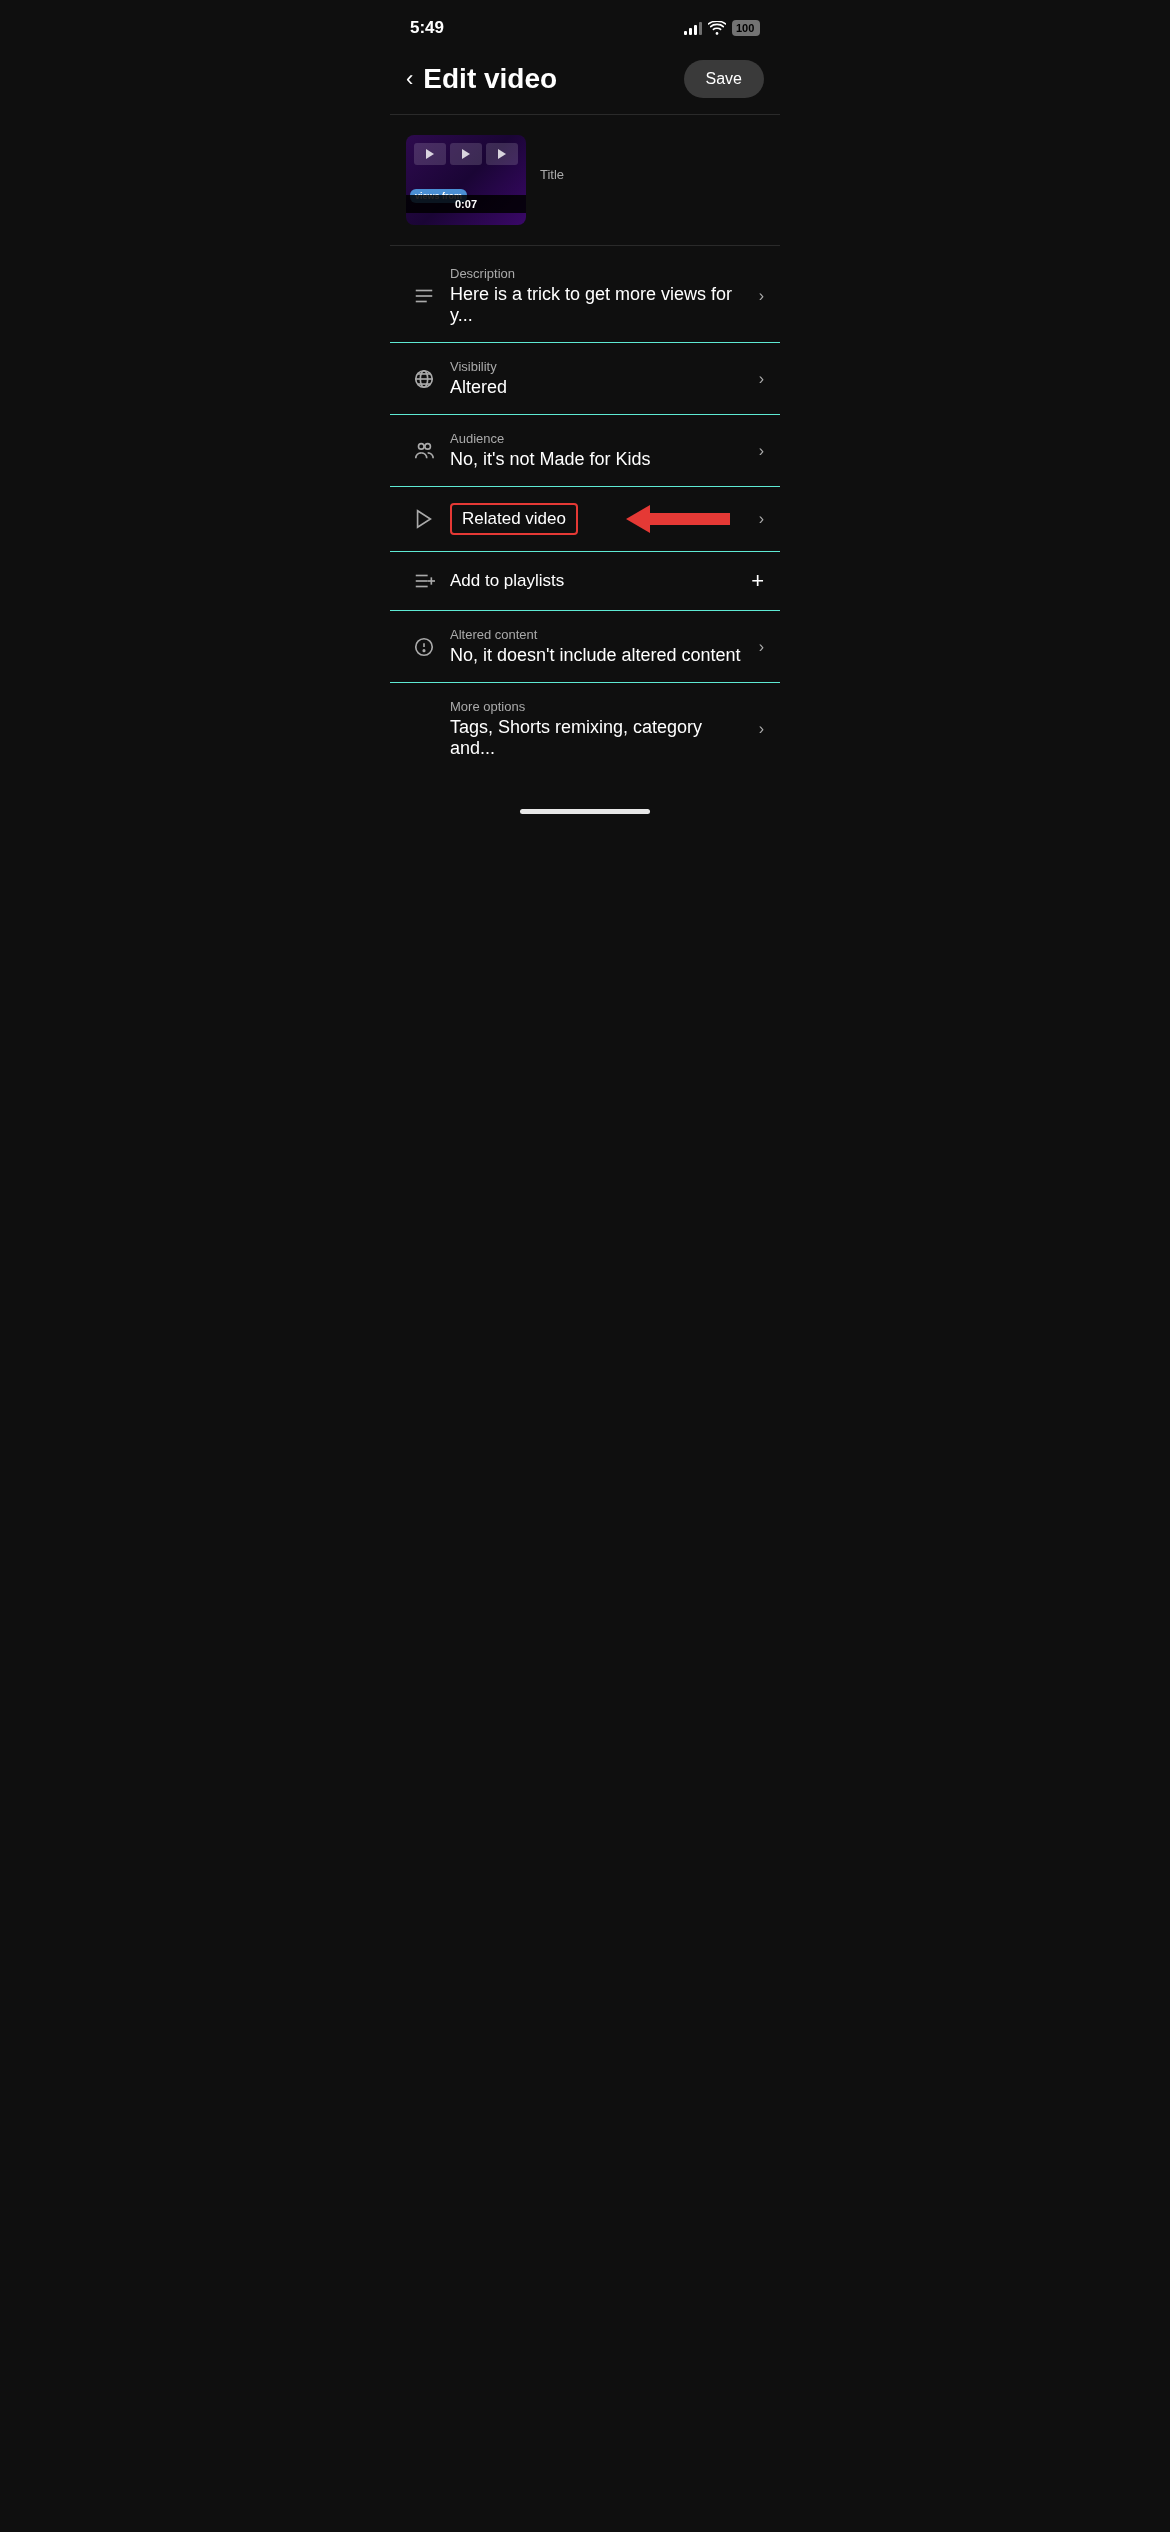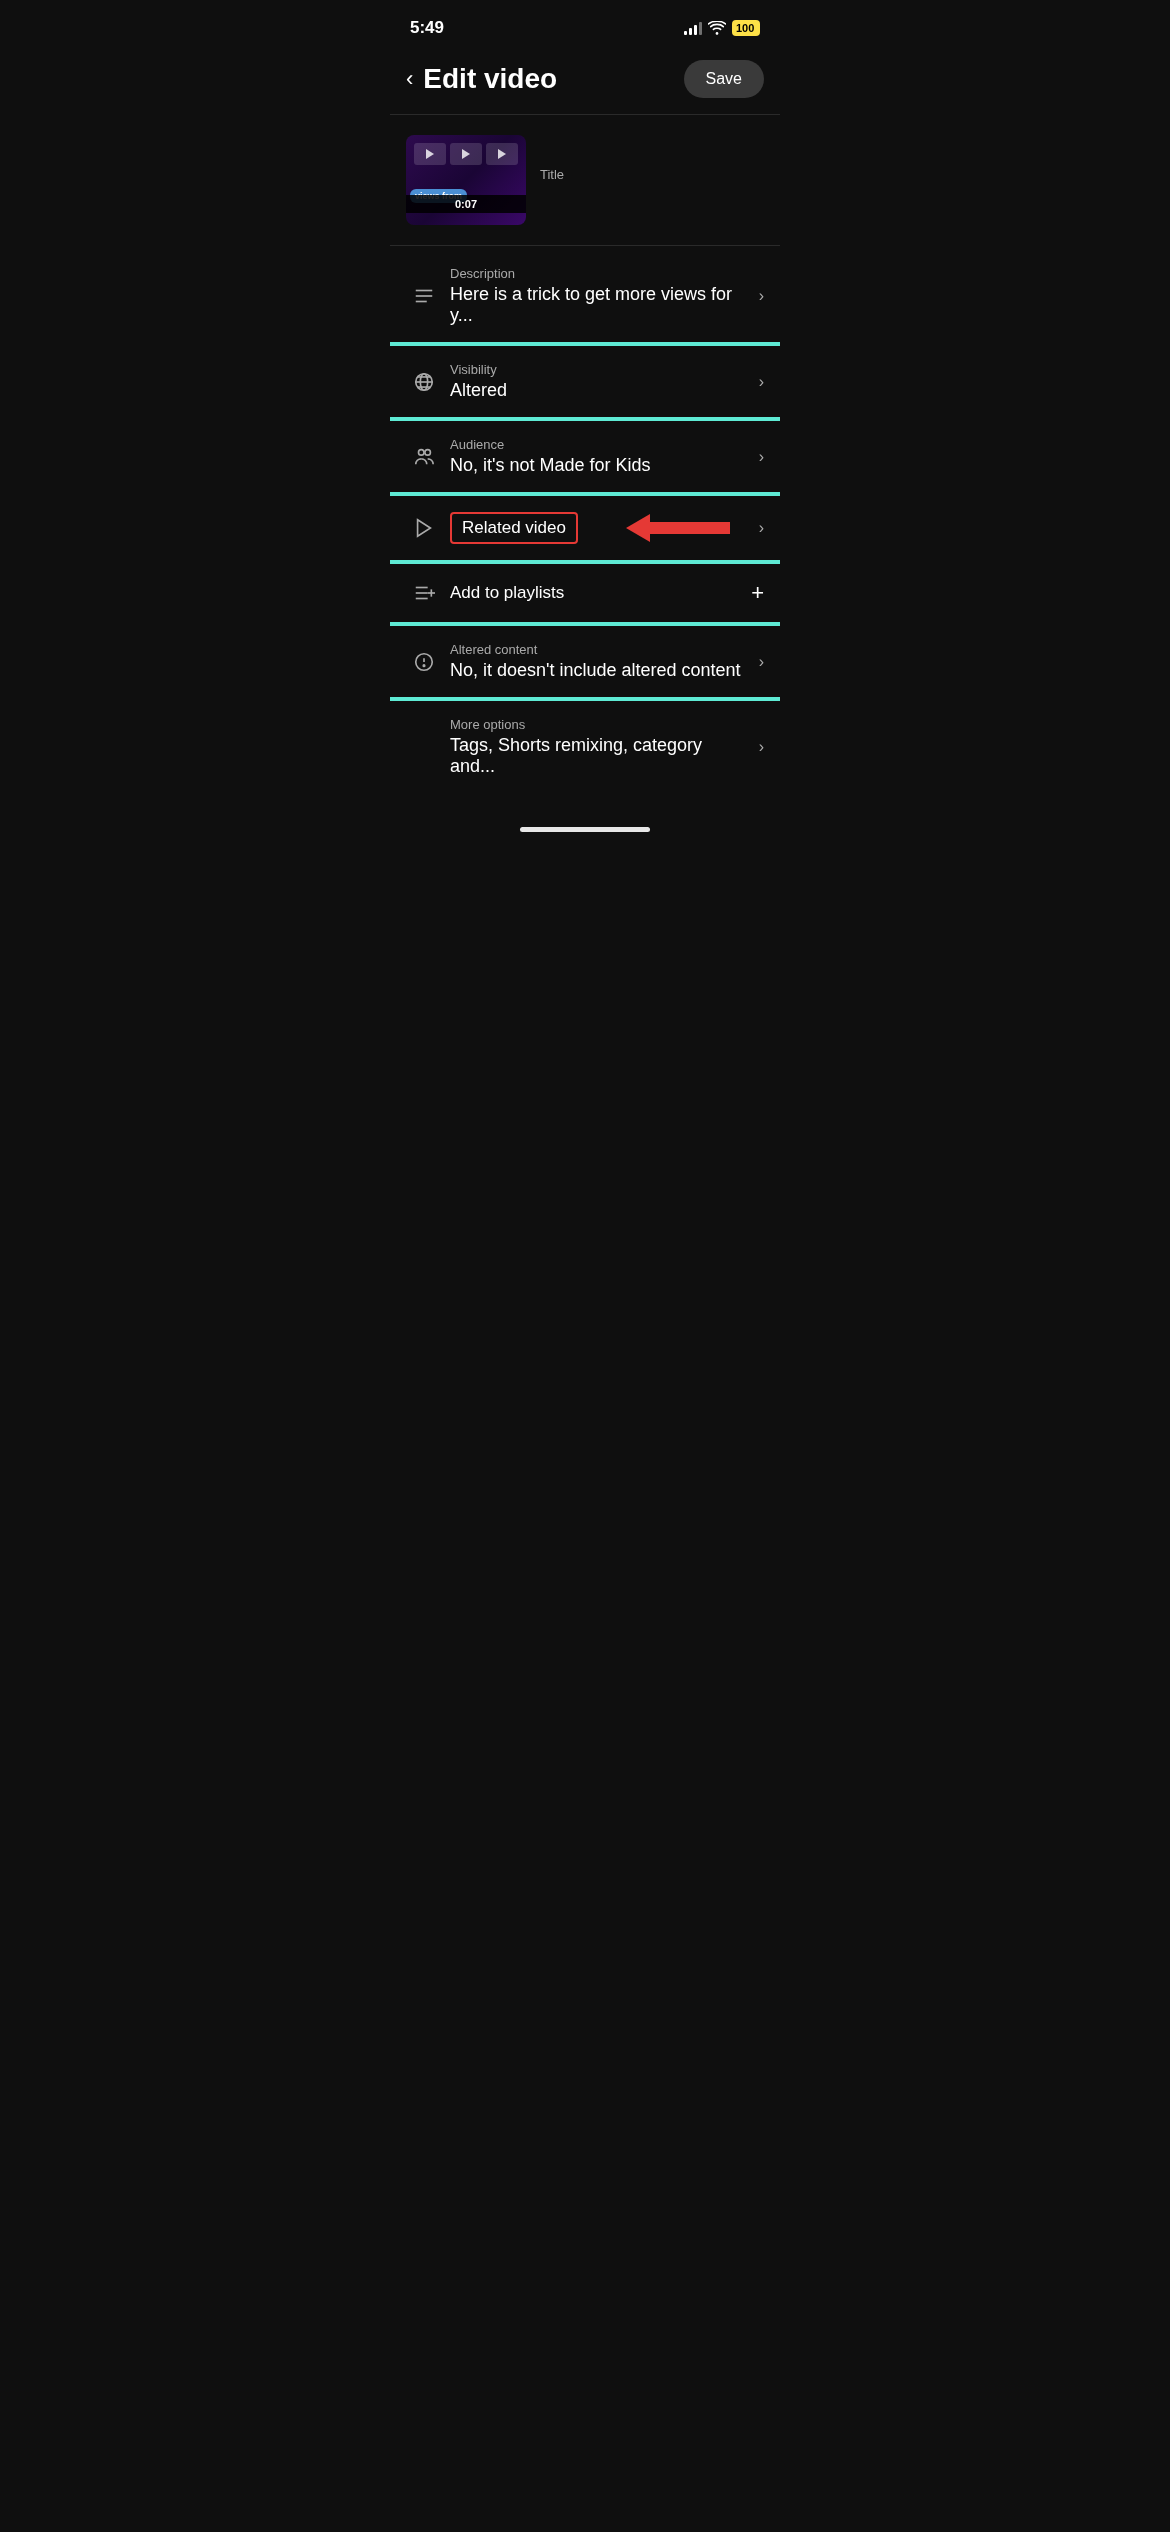--- a/index.html
+++ b/index.html
@@ -51,21 +51,21 @@
     }
 
     .wifi-icon {
       width: 18px;
       height: 14px;
     }
 
     .battery-container {
       display: flex;
       align-items: center;
-      background: #fde047;
+      background: #737373;
       border-radius: 4px;
       padding: 2px 4px;
       height: 16px;
       min-width: 28px;
       position: relative;
     }
 
     .battery-text {
       font-size: 11px;
       font-weight: 700;
@@ -198,21 +198,21 @@
 
     
     .menu-section {
       padding: 4px 0;
     }
 
     .menu-item {
       display: flex;
       align-items: center;
       padding: 16px 16px;
-      border-bottom: 4px solid #5eead4;
+      border-bottom: 1px solid #5eead4;
       cursor: pointer;
       position: relative;
     }
 
     .menu-item:last-child {
       border-bottom: none;
     }
 
     .menu-icon {
       width: 36px;

